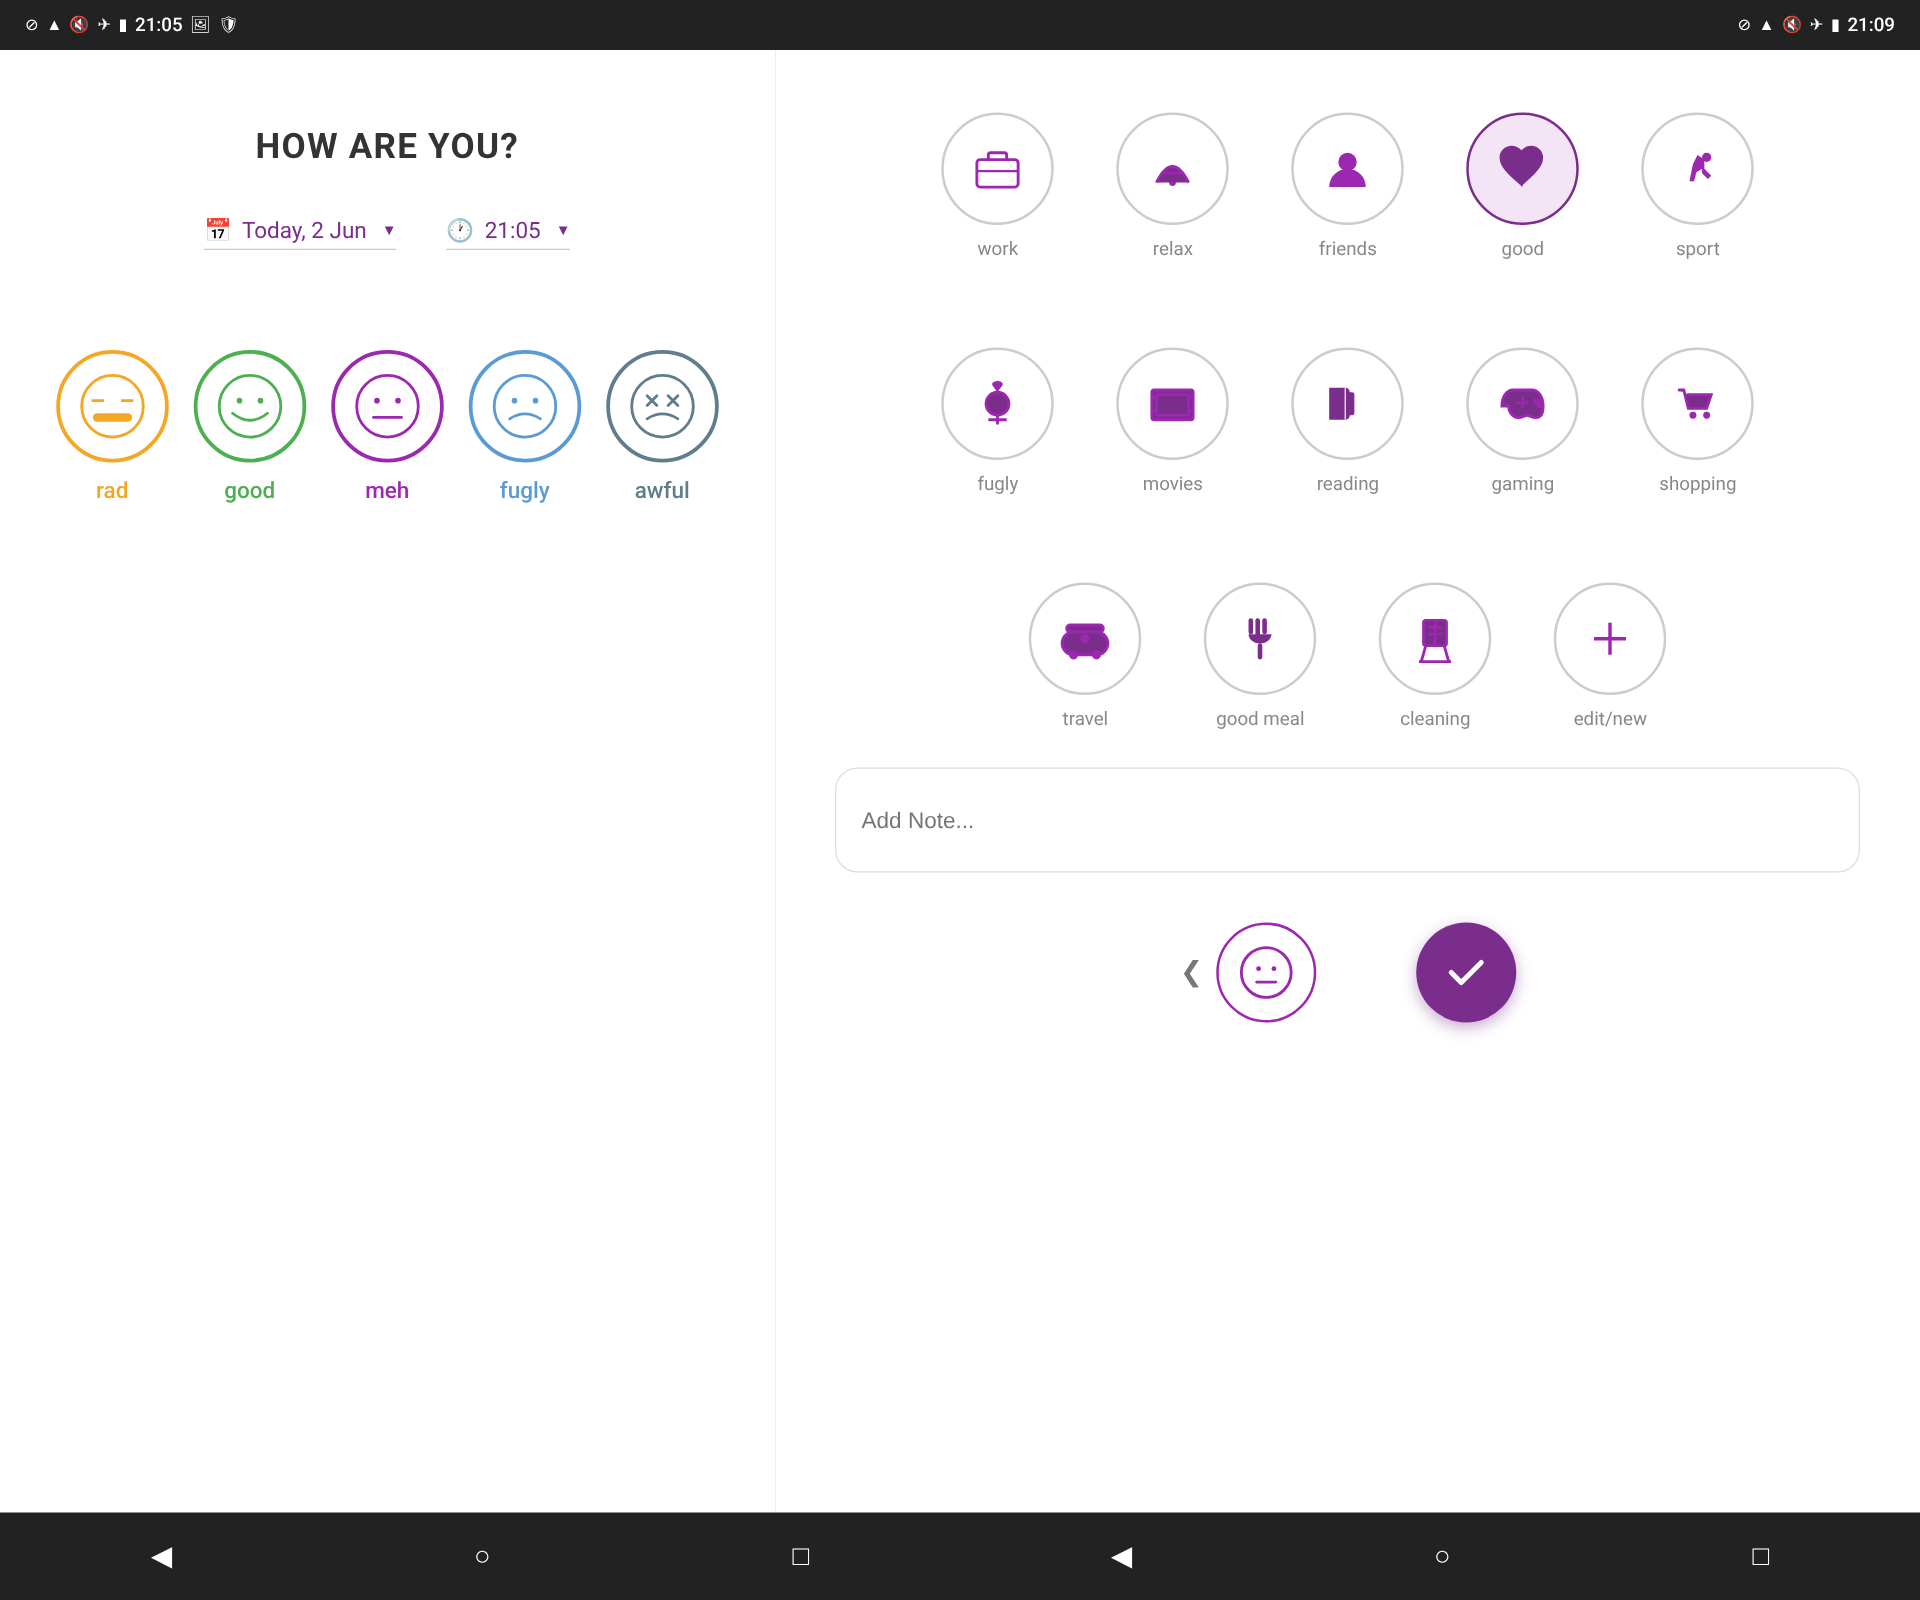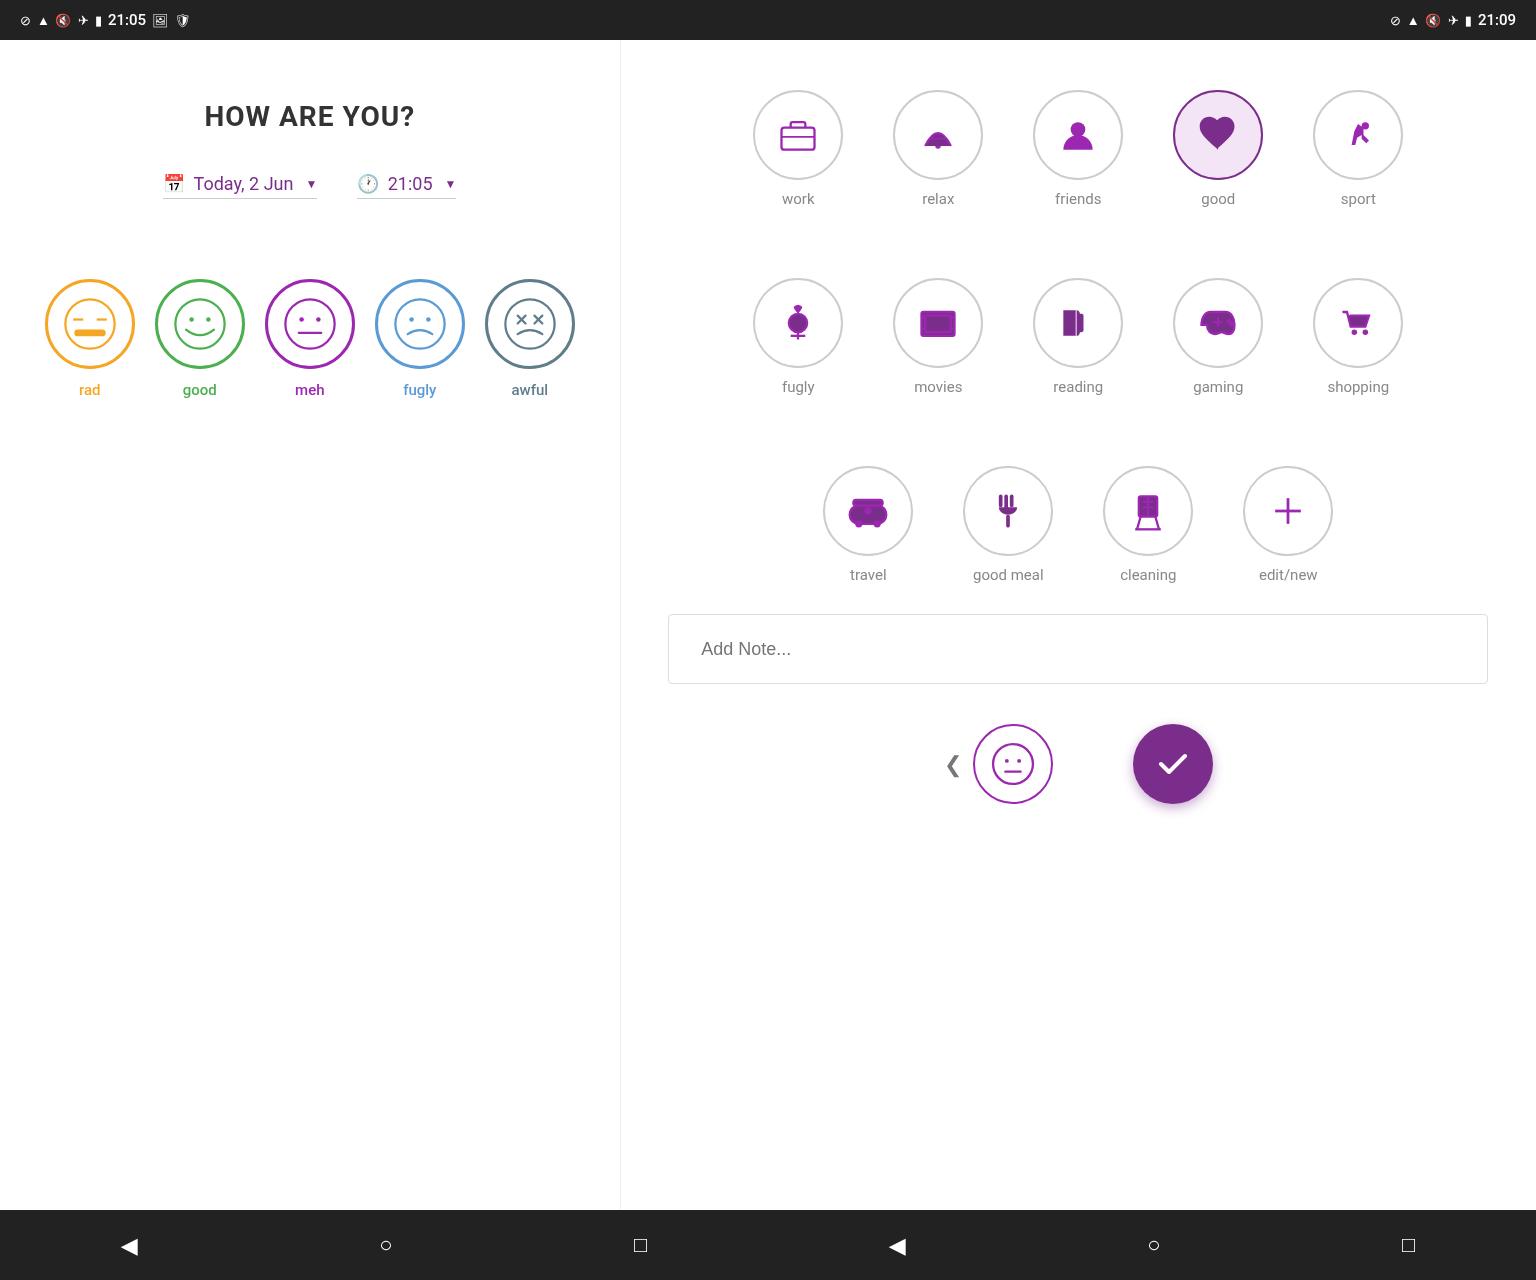--- a/index.html
+++ b/index.html
@@ -127,21 +127,21 @@
       width: 90px;
       height: 90px;
       border-radius: 50%;
       display: flex;
       align-items: center;
       justify-content: center;
       font-size: 48px;
     }
 
     .mood-label {
-      font-size: 15px;
+      font-size: 18px;
       font-weight: 500;
     }
 
     
     .mood-rad .emoji-circle { border: 3px solid #f5a623; color: #f5a623; background: #fff; }
     .mood-rad .mood-label { color: #f5a623; }
     .mood-good .emoji-circle { border: 3px solid #4caf50; color: #4caf50; background: #fff; }
     .mood-good .mood-label { color: #4caf50; }
     .mood-meh .emoji-circle { border: 3px solid #9c27b0; color: #9c27b0; background: #fff; }
     .mood-meh .mood-label { color: #9c27b0; }
@@ -225,25 +225,25 @@
 
     .activity-label {
       font-size: 15px;
       color: #888;
       text-align: left;
     }
 
     
     .add-note-input {
       width: 820px;
-      height: 70px;
+      height: 84px;
       border: 1.5px solid #ddd;
-      border-radius: 4px;
+      border-radius: 18px;
       font-size: 18px;
-      padding: 0 32px;
+      padding: 0 20px;
       color: #bbb;
       outline: none;
       margin-bottom: 30px;
     }
 
     
     .bottom-buttons {
       display: flex;
       align-items: center;
       gap: 80px;

